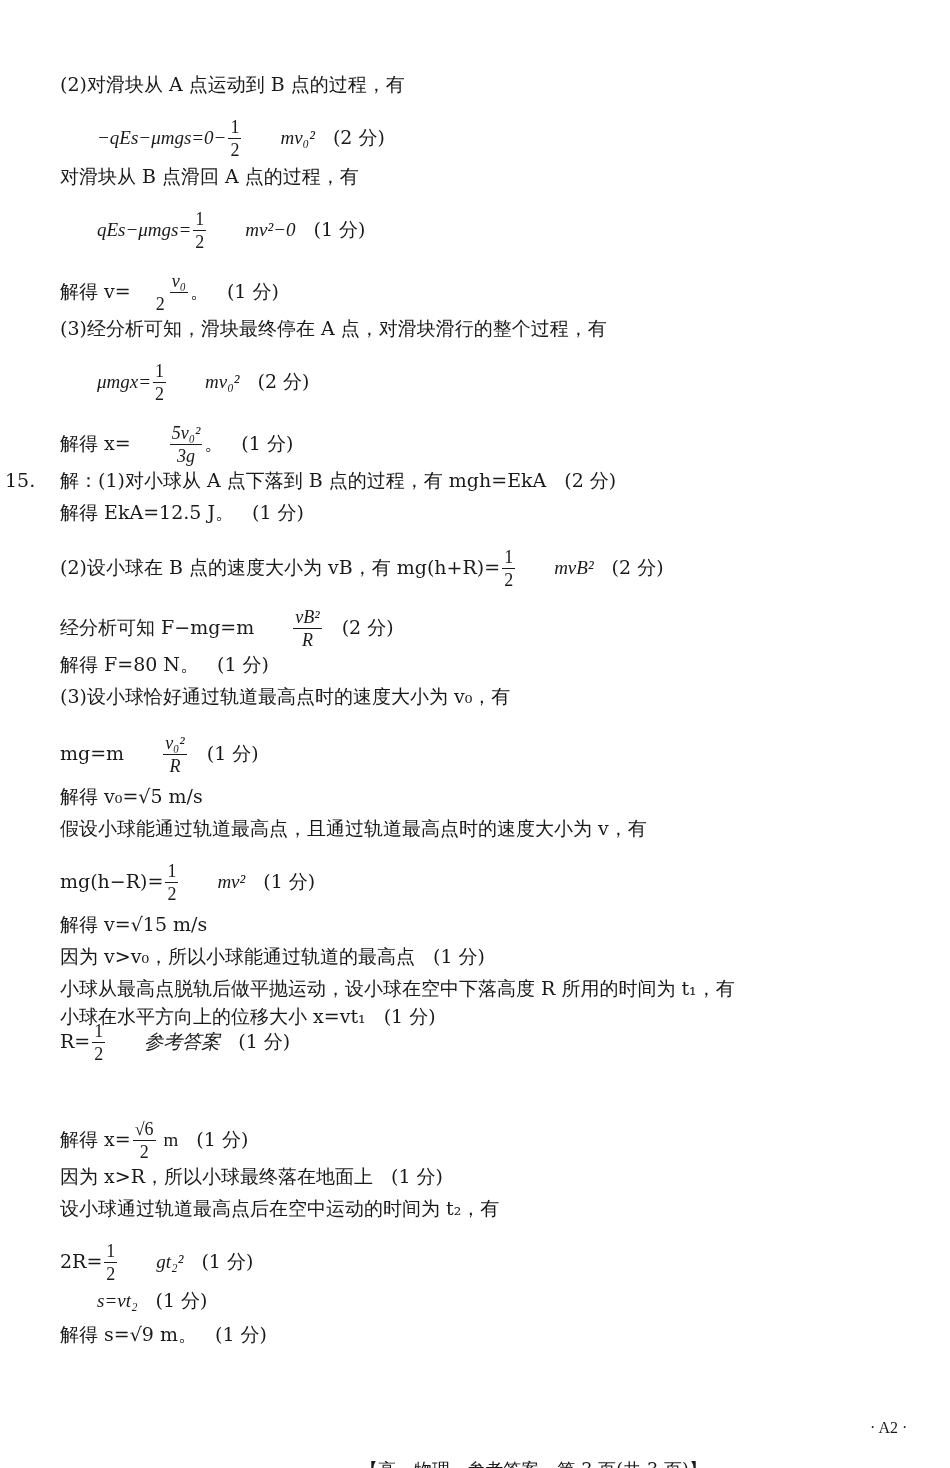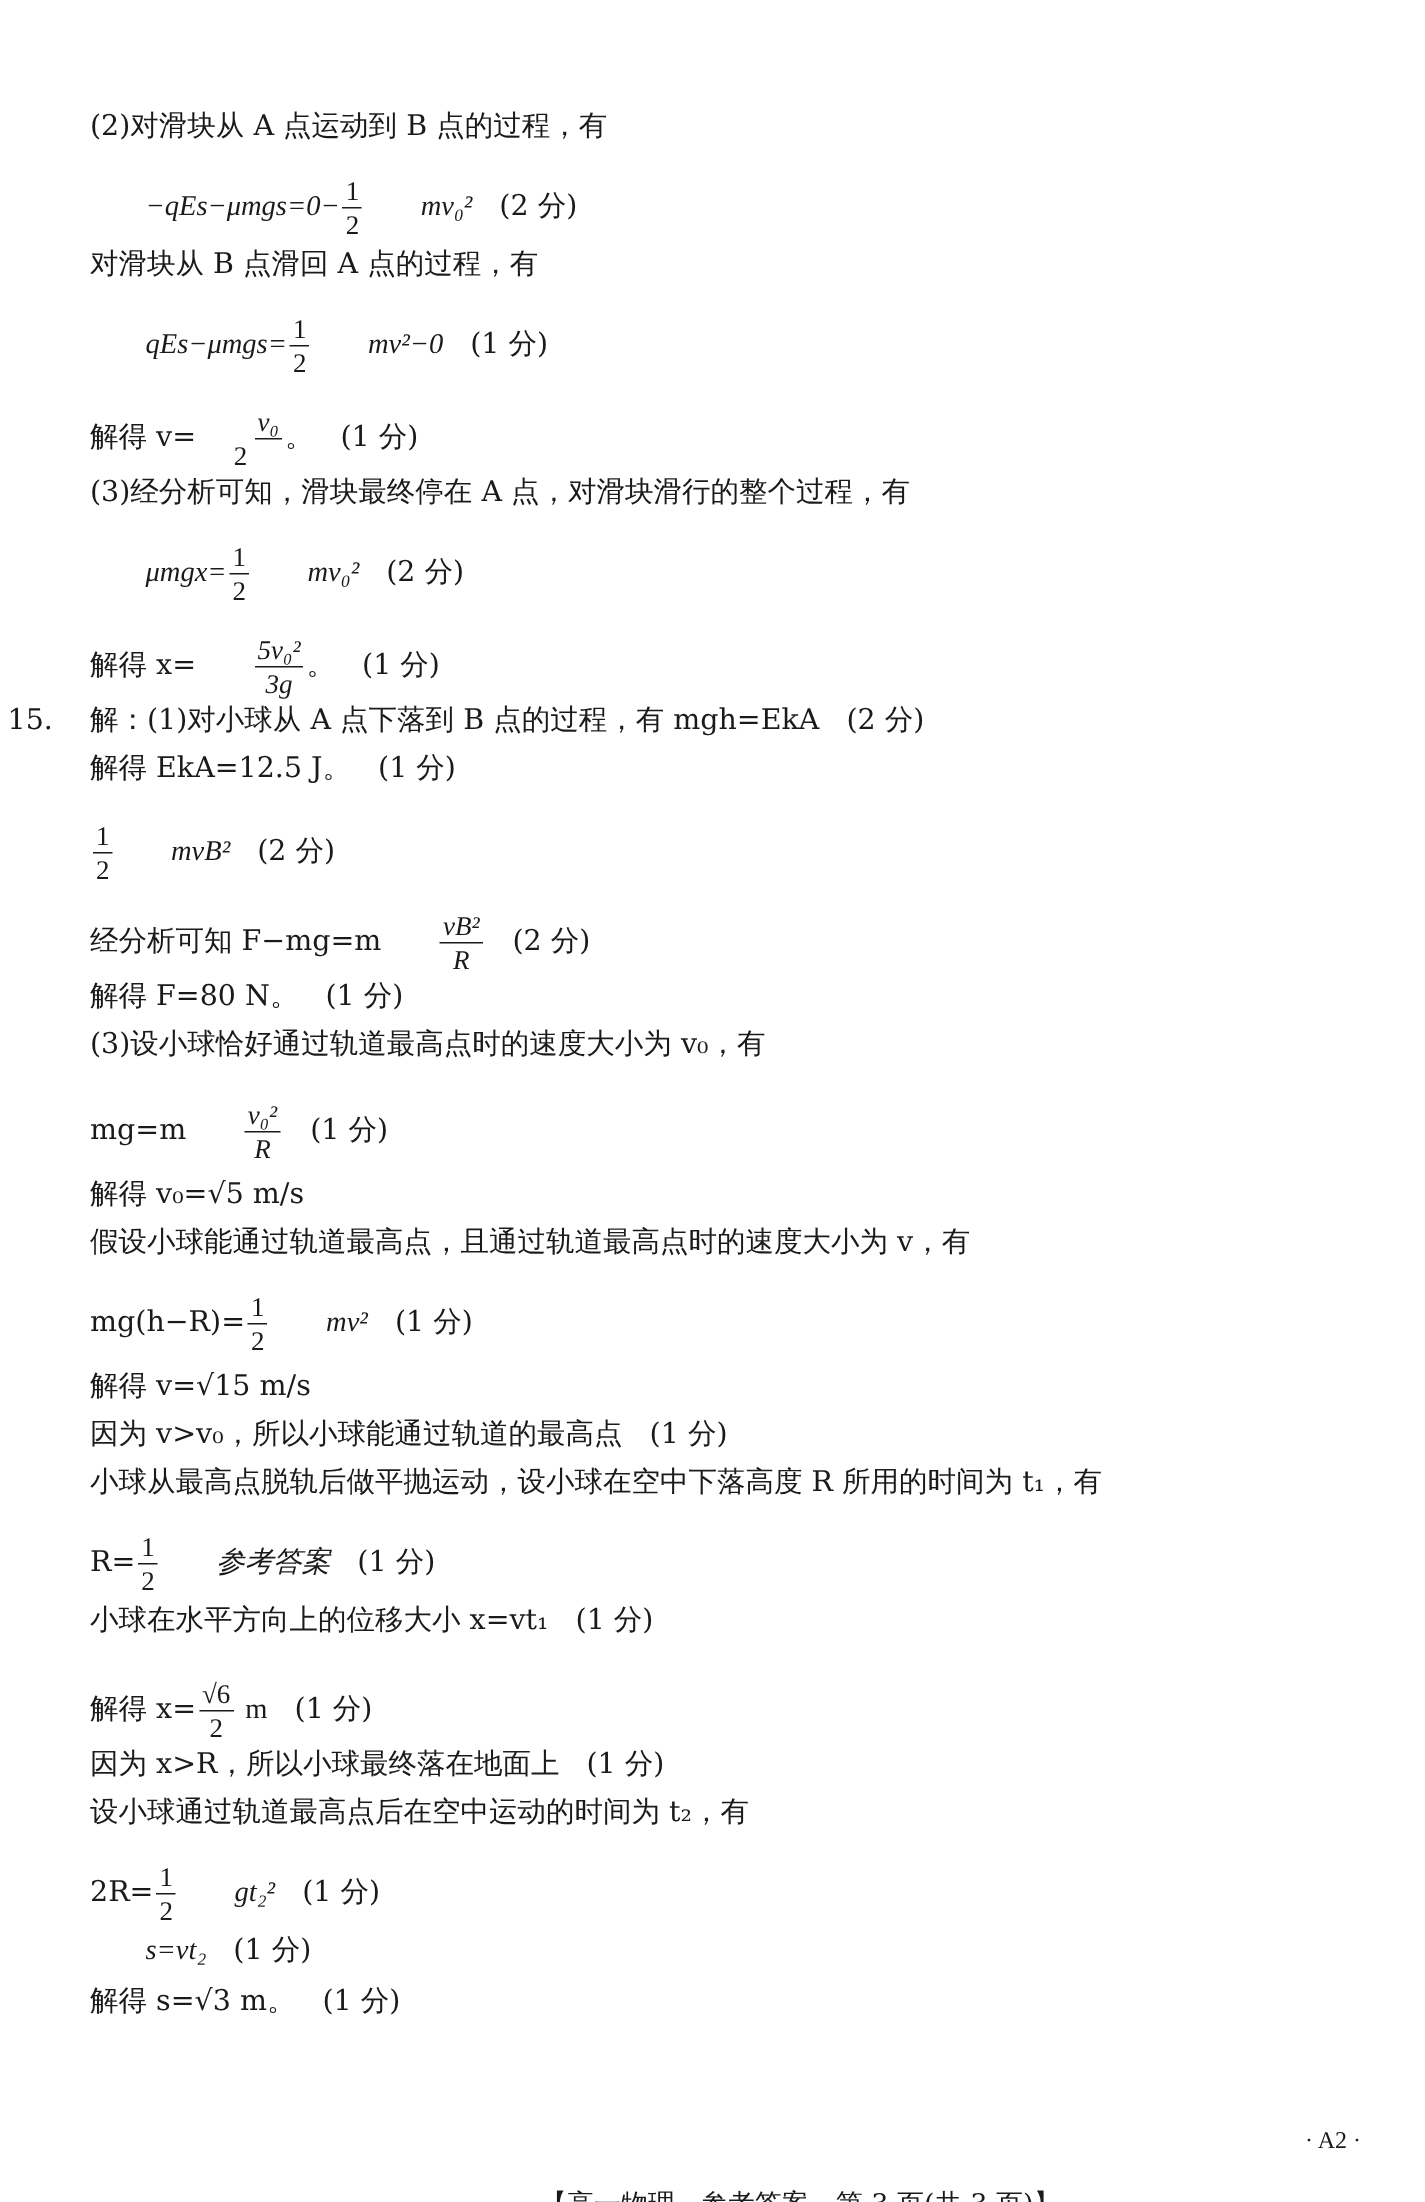--- a/index.html
+++ b/index.html
@@ -47,21 +47,21 @@
 
 <div class="qnum" style="top:468px">15.</div>
 <div class="line" style="top:468px">
   <span>解：(1)对小球从 A 点下落到 B 点的过程，有 mgh=EkA</span><span class="score">(2 分)</span>
 </div>
 <div class="line" style="top:500px">
   <span>解得 EkA=12.5 J。</span><span class="score">(1 分)</span>
 </div>
 
 <div class="line" style="top:546px">
-  <span class="frac"><span class="num r">1</span><span class="den r">2</span></span><span class="m">mvB²</span><span class="score">(2 分)</span>
+  <span>(2)设小球在 B 点的速度大小为 vB，有 mg(h+R)=</span><span class="frac"><span class="num r">1</span><span class="den r">2</span></span><span class="m">mvB²</span><span class="score">(2 分)</span>
 </div>
 
 <div class="line" style="top:606px">
   <span>经分析可知 F−mg=m</span><span class="frac"><span class="num m">vB²</span><span class="den m">R</span></span><span class="score">(2 分)</span>
 </div>
 
 <div class="line" style="top:652px">
   <span>解得 F=80 N。</span><span class="score">(1 分)</span>
 </div>
 
@@ -81,38 +81,38 @@
 <div class="line" style="top:912px">解得 v=√15 m/s</div>
 <div class="line" style="top:944px">
   <span>因为 v&gt;v₀，所以小球能通过轨道的最高点</span><span class="score">(1 分)</span>
 </div>
 <div class="line" style="top:976px">小球从最高点脱轨后做平抛运动，设小球在空中下落高度 R 所用的时间为 t₁，有</div>
 
 <div class="line" style="top:1020px">
   <span>R=</span><span class="frac"><span class="num r">1</span><span class="den r">2</span></span><span class="m">参考答案</span><span class="score">(1 分)</span>
 </div>
 
-<div class="line" style="top:1068px">
+<div class="line" style="top:1004px">
   <span>小球在水平方向上的位移大小 x=vt₁</span><span class="score">(1 分)</span>
 </div>
 
 <div class="line" style="top:1118px">
   <span>解得 x=</span><span class="frac"><span class="num r">√6</span><span class="den r">2</span></span><span class="r" style="margin-left:6px">m</span><span class="score">(1 分)</span>
 </div>
 
 <div class="line" style="top:1164px">
   <span>因为 x&gt;R，所以小球最终落在地面上</span><span class="score">(1 分)</span>
 </div>
 <div class="line" style="top:1196px">设小球通过轨道最高点后在空中运动的时间为 t₂，有</div>
 
 <div class="line" style="top:1240px">
   <span>2R=</span><span class="frac"><span class="num r">1</span><span class="den r">2</span></span><span class="m">gt₂²</span><span class="score">(1 分)</span>
 </div>
 
 <div class="line" style="top:1288px">
   <span class="m">s=vt₂</span><span class="score">(1 分)</span>
 </div>
 <div class="line" style="top:1322px">
-  <span>解得 s=√3 m。</span><span class="score">(1 分)</span>
+  <span>解得 s=√9 m。</span><span class="score">(1 分)</span>
 </div>
 
 <div class="footer">【高一物理 · 参考答案　第 3 页(共 3 页)】</div>
 <div class="pagecode">· A2 ·</div>
 
 </body></html>

